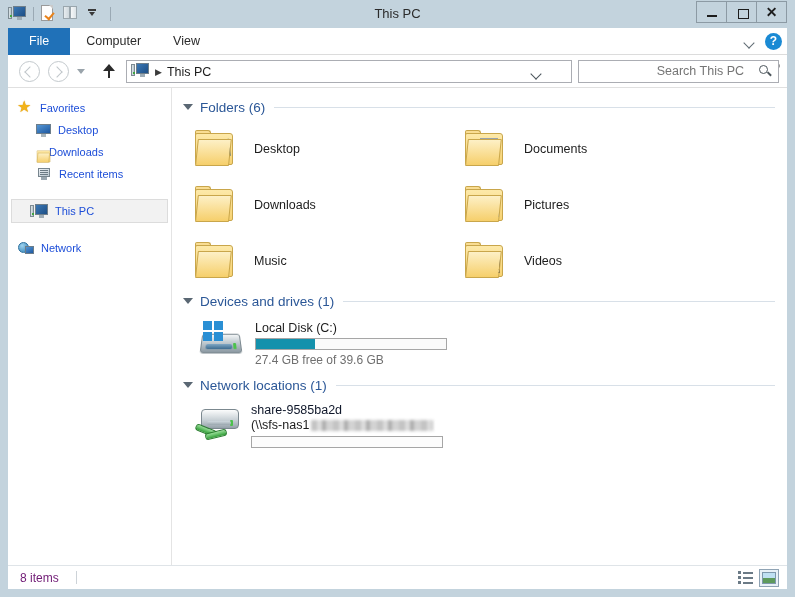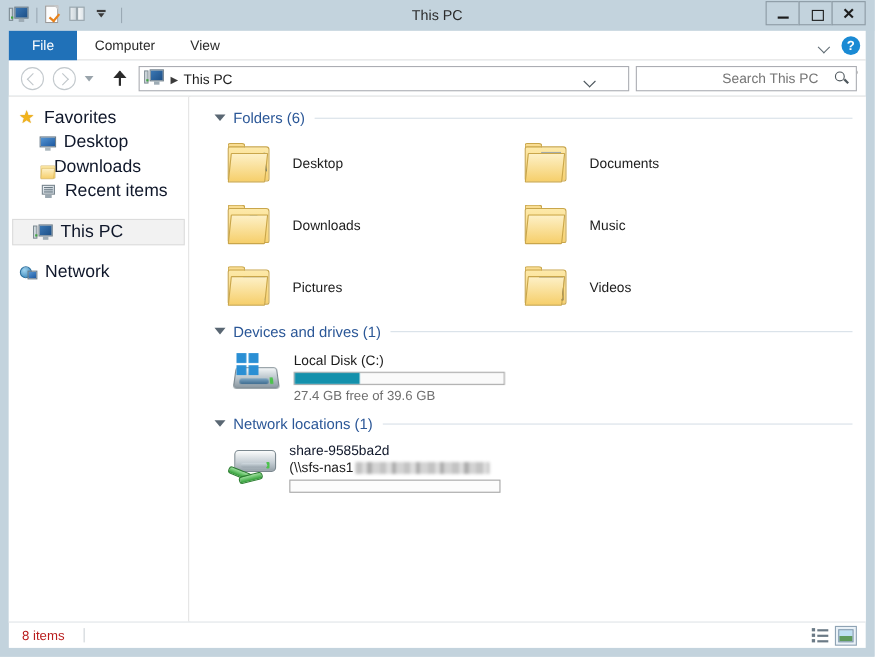--- a/index.html
+++ b/index.html
@@ -126,21 +126,21 @@
   #search-icon .stem { position:absolute; left:9px; top:9px; width:5px; height:1.5px;
      background:#4d565c; transform:rotate(45deg); }
 
   
   #body { position:absolute; left:8px; top:87px; width:779px; height:478px; background:#fff;
      border-top:1px solid #e0e0e0; }
 
   #navpane { position:absolute; left:0; top:0; width:164px; height:478px; background:#fff;
      border-right:1px solid #e4e4e4; padding-top:9px; }
   .navrow { height:22px; display:flex; align-items:center; padding-left:10px; cursor:default; }
-  .navrow .lbl { font-size:16px; color:#0f172a; margin-left:7px; }
+  .navrow .lbl { font-size:11px; color:#1d4ed8; margin-left:7px; }
   .navrow.child { padding-left:28px; }
   .navrow.sel { background:#f2f2f2; border:1px solid #dcdcdc; margin:0 3px; height:24px; padding-left:18px; }
   .navgap { height:14px; }
 
   .ic-star { width:15px; height:15px; position:relative; }
   .ic-star:before { content:"★"; position:absolute; left:-1px; top:-4px; font-size:16px;
      color:#f2b31a; text-shadow:0 0 1px #c98b10; }
   .ic-desktop { position:relative; width:15px; height:13px; }
   .ic-desktop .scr { position:absolute; left:0; top:0; width:15px; height:10px;
      background:linear-gradient(150deg,#5596d4,#1d58a0); border:1px solid #6c7d8a; }
@@ -152,21 +152,21 @@
   .ic-recent .b1 { top:3px; } .ic-recent .b2 { top:5px; } .ic-recent .b3 { top:7px; }
   .ic-recent .base2 { position:absolute; left:5px; top:10px; width:6px; height:3px; background:#9aa7b0; }
   .ic-network { position:relative; width:16px; height:14px; }
   .ic-network .globe { position:absolute; left:0; top:1px; width:11px; height:11px; border-radius:50%;
      background:radial-gradient(circle at 35% 30%,#9fd3ef,#2e7fb5); border:1px solid #2a6f9e; }
   .ic-network .pcsm { position:absolute; left:7px; top:5px; width:9px; height:8px;
      background:linear-gradient(150deg,#5596d4,#1d58a0); border:1px solid #6c7d8a; }
 
   
   #filelist { position:absolute; left:165px; top:0; width:614px; height:478px;
-     background:#fff; padding:9px 0 0 20px; }
+     background:#fff; padding:9px 0 0 8px; }
 
   .group { margin-bottom:2px; }
   .ghead { display:flex; align-items:center; height:20px; margin:0 0 4px 2px; cursor:default; }
   .gtri { width:0; height:0; border-left:5px solid transparent; border-right:5px solid transparent;
      border-top:6px solid #5a6773; margin-right:7px; }
   .gtitle { font-size:13.5px; color:#2b5797; white-space:nowrap; }
   .grule { flex:1; height:1px; background:#d8e0e8; margin-left:9px; margin-right:12px; }
 
   .tiles { display:flex; flex-wrap:wrap; }
   .tile { width:270px; height:56px; display:flex; align-items:center; padding-left:12px; cursor:default; }
@@ -268,21 +268,21 @@
      background:
        repeating-linear-gradient(90deg,#b9b9b9 0 6px,#d7d7d7 6px 11px,#9f9f9f 11px 15px,#cccccc 15px 22px),
        linear-gradient(#c8c8c8,#c8c8c8);
      filter:blur(1.6px); opacity:.85; border-radius:1px; }
   .net-bar { width:192px; height:12px; background:#fcfcfc; border:1px solid #a6a6a6; margin-top:4px; }
 
   
   #statusbar { position:absolute; left:8px; top:565px; width:779px; height:24px;
      background:#fff; border-top:1px solid #dfe4e8; }
   #status-text { position:absolute; left:12px; top:0; height:24px; line-height:24px;
-     font-size:12px; color:#b91c1c; }
+     font-size:12px; color:#701a75; }
   #status-sep { position:absolute; left:68px; top:5px; width:1px; height:13px; background:#cdd3d8; }
   #viewbtns { position:absolute; right:8px; top:3px; display:flex; }
   .vbtn { width:20px; height:18px; position:relative; margin-left:3px; }
   .vb-details .col { position:absolute; left:2px; width:3px; height:3px; background:#6b7a86; }
   .vb-details .c1{top:2px;} .vb-details .c2{top:7px;} .vb-details .c3{top:12px;}
   .vb-details .ln { position:absolute; left:7px; height:2px; background:#6b7a86; }
   .vb-details .l1{top:3px;width:10px;} .vb-details .l2{top:8px;width:10px;} .vb-details .l3{top:13px;width:10px;}
   .vb-icons { border:1px solid #8fa3b4; background:#e9f1f7; }
   .vb-icons .thumb { position:absolute; left:2px; top:2px; right:2px; bottom:2px;
      background:linear-gradient(to bottom,#bfe0f2 0 52%,#5e9a5c 52% 100%); border:1px solid #7e98ad; }
@@ -486,43 +486,43 @@
               <span class="front"></span>
             </span>
             <span class="tname">Downloads</span>
           </div>
 
           <div class="tile">
             <span class="folder">
               <span class="tab-top"></span>
                 <span class="back"></span>
               <span class="inner">
-                  <span class="ov-music">
-                    <span class="note">♫</span>
-                  </span>
-                </span>
-              <span class="front"></span>
-            </span>
-            <span class="tname">Music</span>
-          </div>
-
-          <div class="tile">
-            <span class="folder">
-              <span class="tab-top"></span>
-                <span class="back"></span>
-              <span class="inner">
                   <span class="ov-pic">
                     <span class="sky"></span>
                     <span class="sun"></span>
                     <span class="hill"></span>
                   </span>
                 </span>
               <span class="front"></span>
             </span>
             <span class="tname">Pictures</span>
+          </div>
+
+          <div class="tile">
+            <span class="folder">
+              <span class="tab-top"></span>
+                <span class="back"></span>
+              <span class="inner">
+                  <span class="ov-music">
+                    <span class="note">♫</span>
+                  </span>
+                </span>
+              <span class="front"></span>
+            </span>
+            <span class="tname">Music</span>
           </div>
 
           <div class="tile">
             <span class="folder">
               <span class="tab-top"></span>
                 <span class="back"></span>
               <span class="inner">
                   <span class="ov-vid">
                     <span class="frame"></span>
                 <span class="perf" style="left:0;top:2px;"></span>

